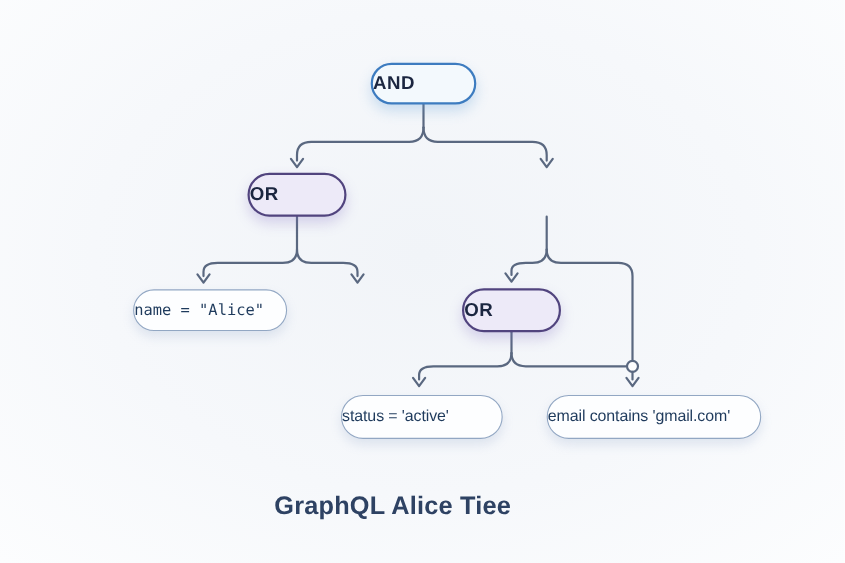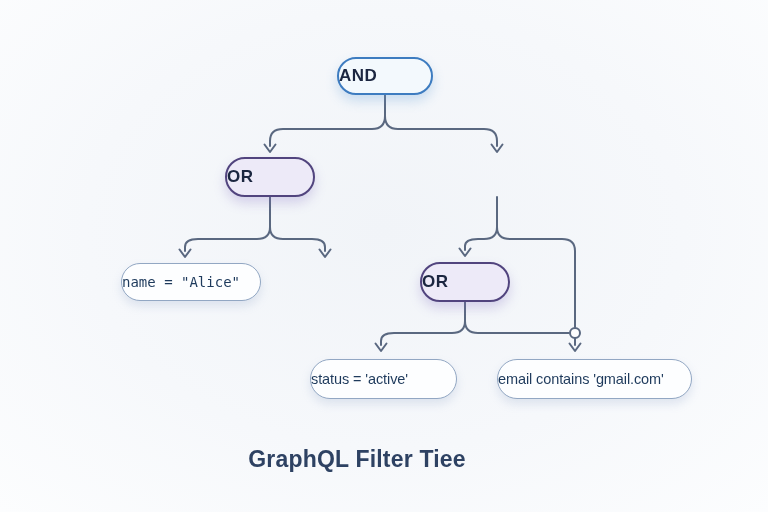--- a/index.html
+++ b/index.html
@@ -150,15 +150,15 @@
 
 
   <div class="node leaf leaf-sans leaf-status">
     <span>status = 'active'</span>
   </div>
 
   <div class="node leaf leaf-sans leaf-email">
     <span>email contains 'gmail.com'</span>
   </div>
 
-  <div class="title">GraphQL Filter Tiee</div>
+  <div class="title">GraphQL Alice Tiee</div>
 
 </div>
 
 </body></html>

